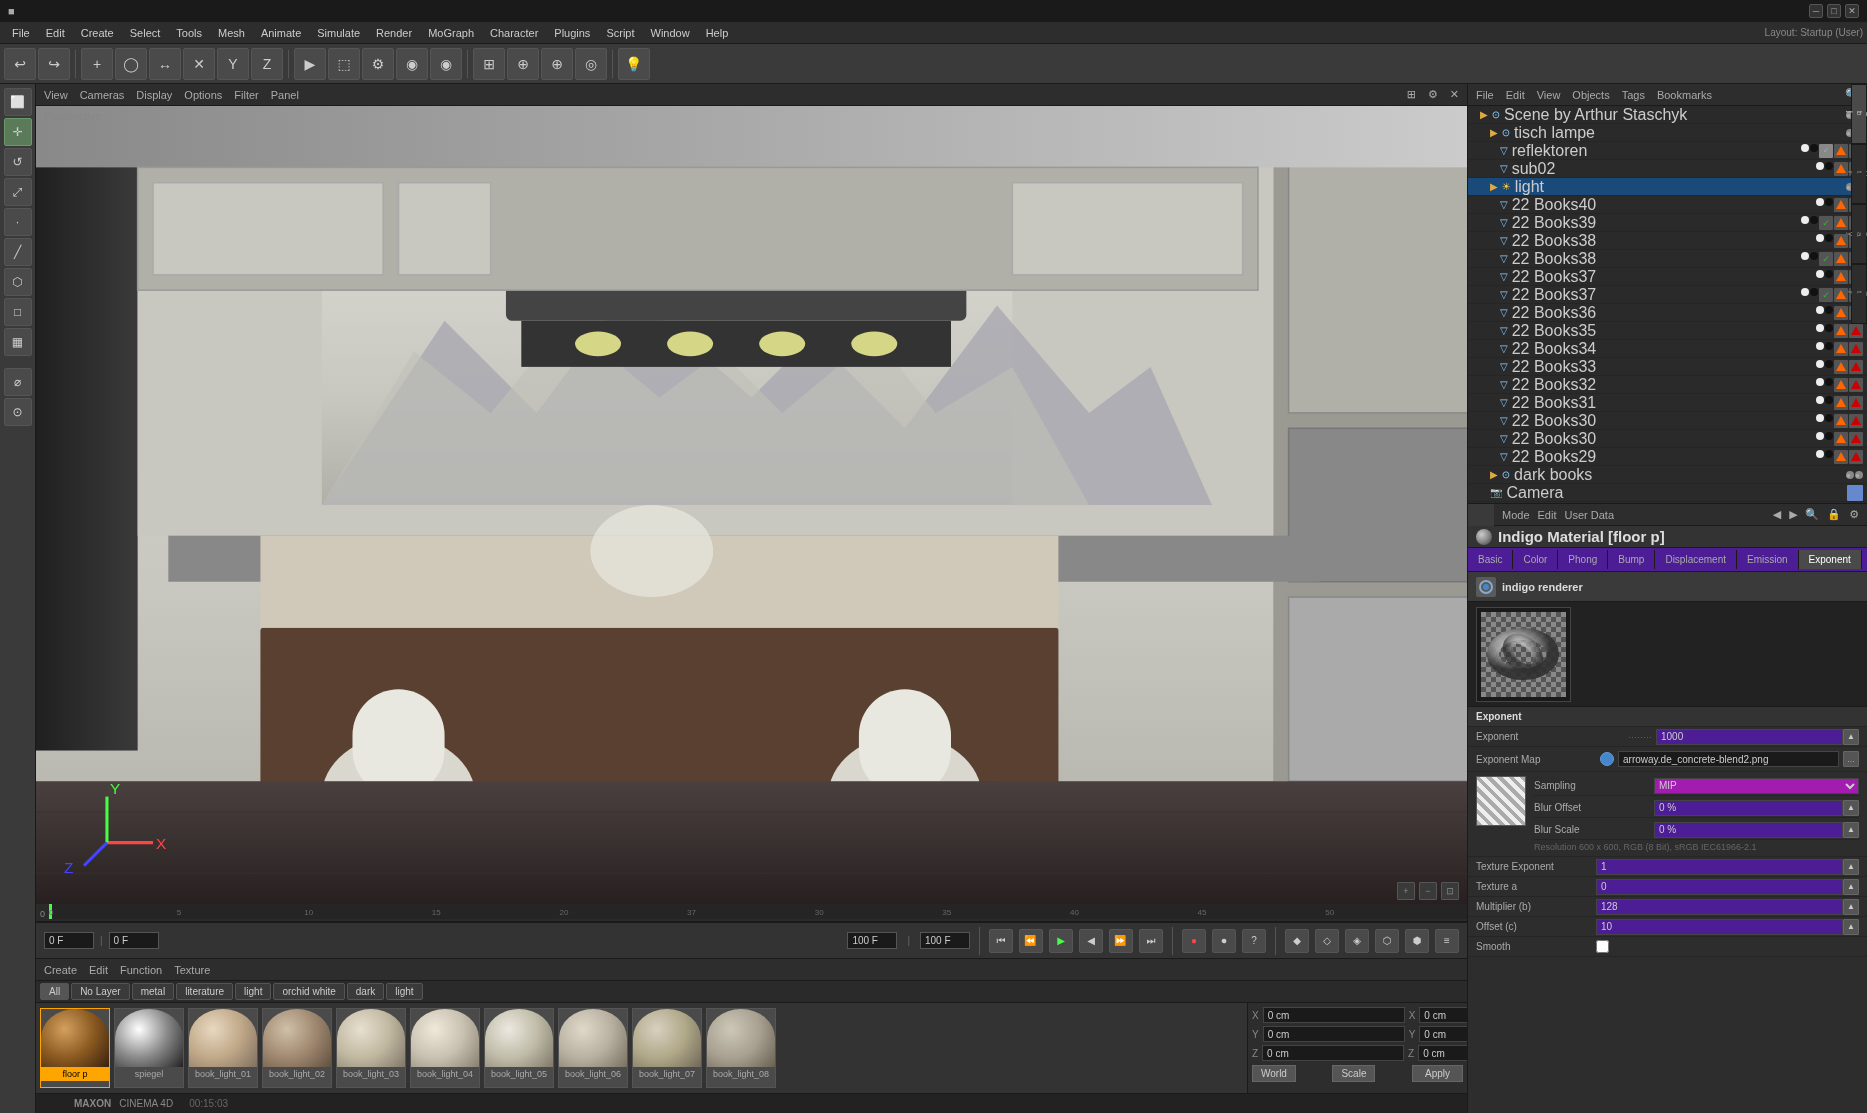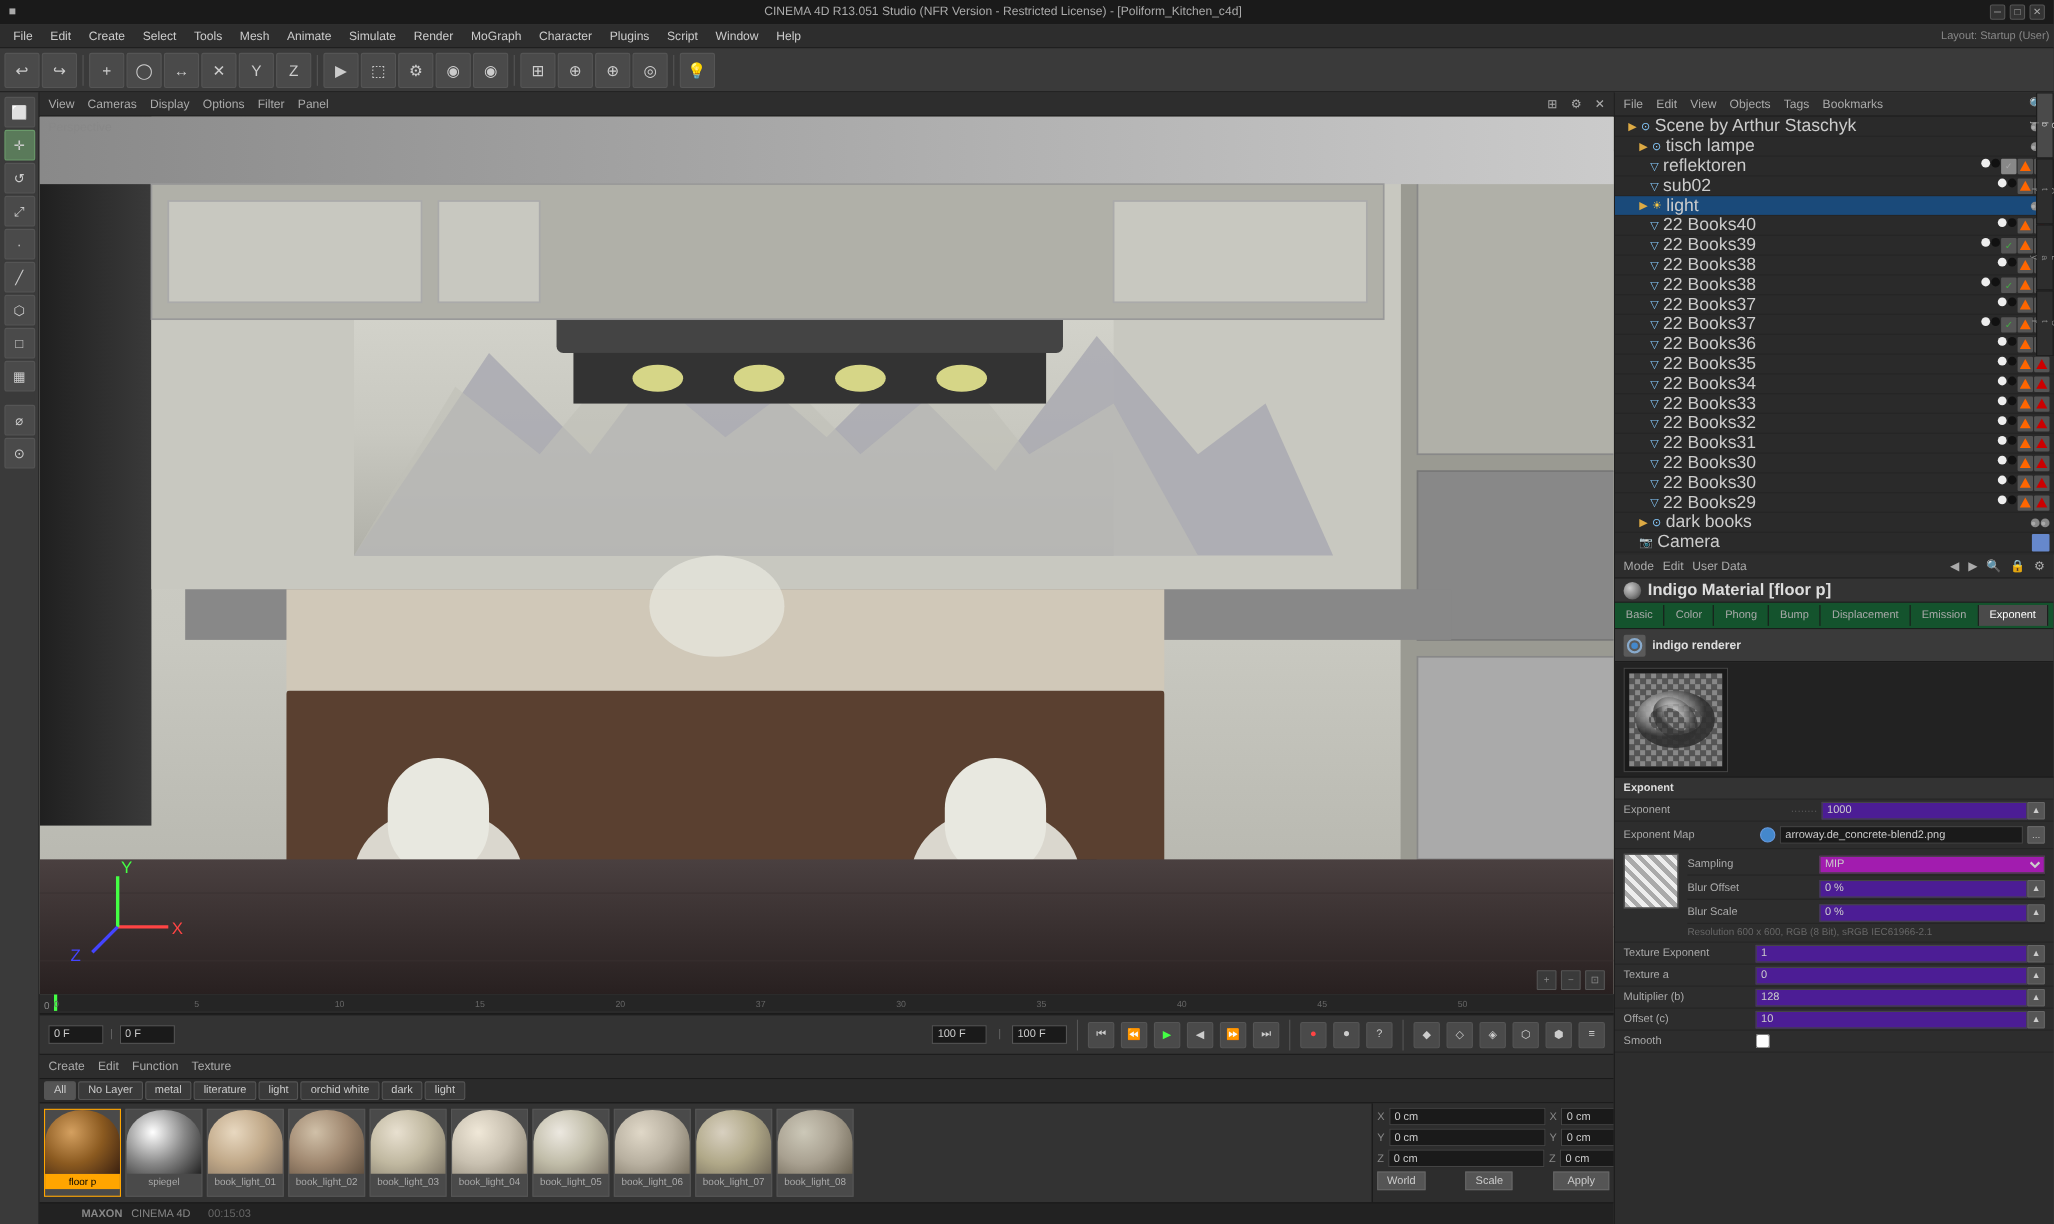--- a/index.html
+++ b/index.html
@@ -75,25 +75,25 @@
     .obj-icons { display: flex; gap: 1px; }
     .obj-icon { width: 14px; height: 14px; background: #555; border-radius: 1px; font-size: 8px; display: flex; align-items: center; justify-content: center; color: #aaa; }
     .tri-orange { width: 0; height: 0; border-left: 5px solid transparent; border-right: 5px solid transparent; border-bottom: 9px solid #ff6600; display: inline-block; }
     .tri-red { width: 0; height: 0; border-left: 5px solid transparent; border-right: 5px solid transparent; border-bottom: 9px solid #cc0000; display: inline-block; }
     .dot-white { width: 8px; height: 8px; background: #eee; border-radius: 50%; display: inline-block; }
     .dot-gray { width: 8px; height: 8px; background: #888; border-radius: 50%; display: inline-block; }
     .dot-black { width: 8px; height: 8px; background: #111; border-radius: 50%; display: inline-block; }
 
     
     #attr-manager { flex: 1; display: flex; flex-direction: column; overflow: hidden; }
-    #attr-header { height: 22px; background: #2d2d2d; display: flex; align-items: center; padding: 0 8px; gap: 8px; border-bottom: 1px solid #1a1a1a; }
+    #attr-header { height: 22px; background: #2d2d2d; display: flex; align-items: center; padding: 0 8px; gap: 8px; border-bottom: 1px solid #1a1a1a; margin-left: 26px; }
     #attr-header span { color: #aaa; font-size: 11px; cursor: pointer; }
     #attr-title { height: 22px; background: #333; display: flex; align-items: center; padding: 0 8px; border-bottom: 1px solid #1a1a1a; }
     #attr-title span { color: #ddd; font-size: 15px; font-weight: bold; }
-    #attr-tabs { height: 24px; background: #14532d; display: flex; align-items: center; border-bottom: 1px solid #1a1a1a; }
+    #attr-tabs { height: 24px; background: #4c1d95; display: flex; align-items: center; border-bottom: 1px solid #1a1a1a; }
     .attr-tab { padding: 4px 10px; color: #aaa; font-size: 10px; cursor: pointer; border-right: 1px solid #1a1a1a; }
     .attr-tab.active { background: #4a4a4a; color: #fff; }
     #attr-renderer { height: 30px; background: #3a3a3a; display: flex; align-items: center; padding: 0 8px; gap: 6px; border-bottom: 1px solid #1a1a1a; }
     .renderer-icon { width: 20px; height: 20px; background: #5a5a5a; border-radius: 2px; display: flex; align-items: center; justify-content: center; font-size: 10px; }
     #attr-preview { height: 105px; background: #222; display: flex; align-items: center; padding: 8px; border-bottom: 1px solid #1a1a1a; }
     #attr-props { flex: 1; overflow-y: auto; background: #2d2d2d; }
     .prop-row { height: 20px; display: flex; align-items: center; padding: 0 8px; border-bottom: 1px solid #252525; }
     .prop-label { width: 120px; color: #aaa; font-size: 10px; }
     .prop-value { flex: 1; background: #4c1d95; border: 1px solid #444; color: #ccc; font-size: 10px; padding: 1px 4px; height: 16px; }
     .prop-btn { width: 16px; height: 16px; background: #555; border: 1px solid #666; border-radius: 1px; cursor: pointer; display: flex; align-items: center; justify-content: center; font-size: 8px; color: #ccc; }
@@ -136,21 +136,20 @@
     
     .camera-icon { color: #88aaff; font-size: 10px; }
     .light-icon { color: #ffcc44; font-size: 10px; }
     .geo-icon { color: #88ccff; font-size: 10px; }
   </style>
 </head>
 <body>
 
 <div id="titlebar">
   <span>■</span>
-  <span class="title">CINEMA 4D R13.051 Studio (NFR Version - Restricted License) - [Poliform_Kitchen_c4d]</span>
   <div class="win-controls">
     <div class="win-btn">─</div>
     <div class="win-btn">□</div>
     <div class="win-btn">✕</div>
   </div>
 </div>
 
 <div id="menubar">
   <span class="menu-item">File</span>
   <span class="menu-item">Edit</span>

